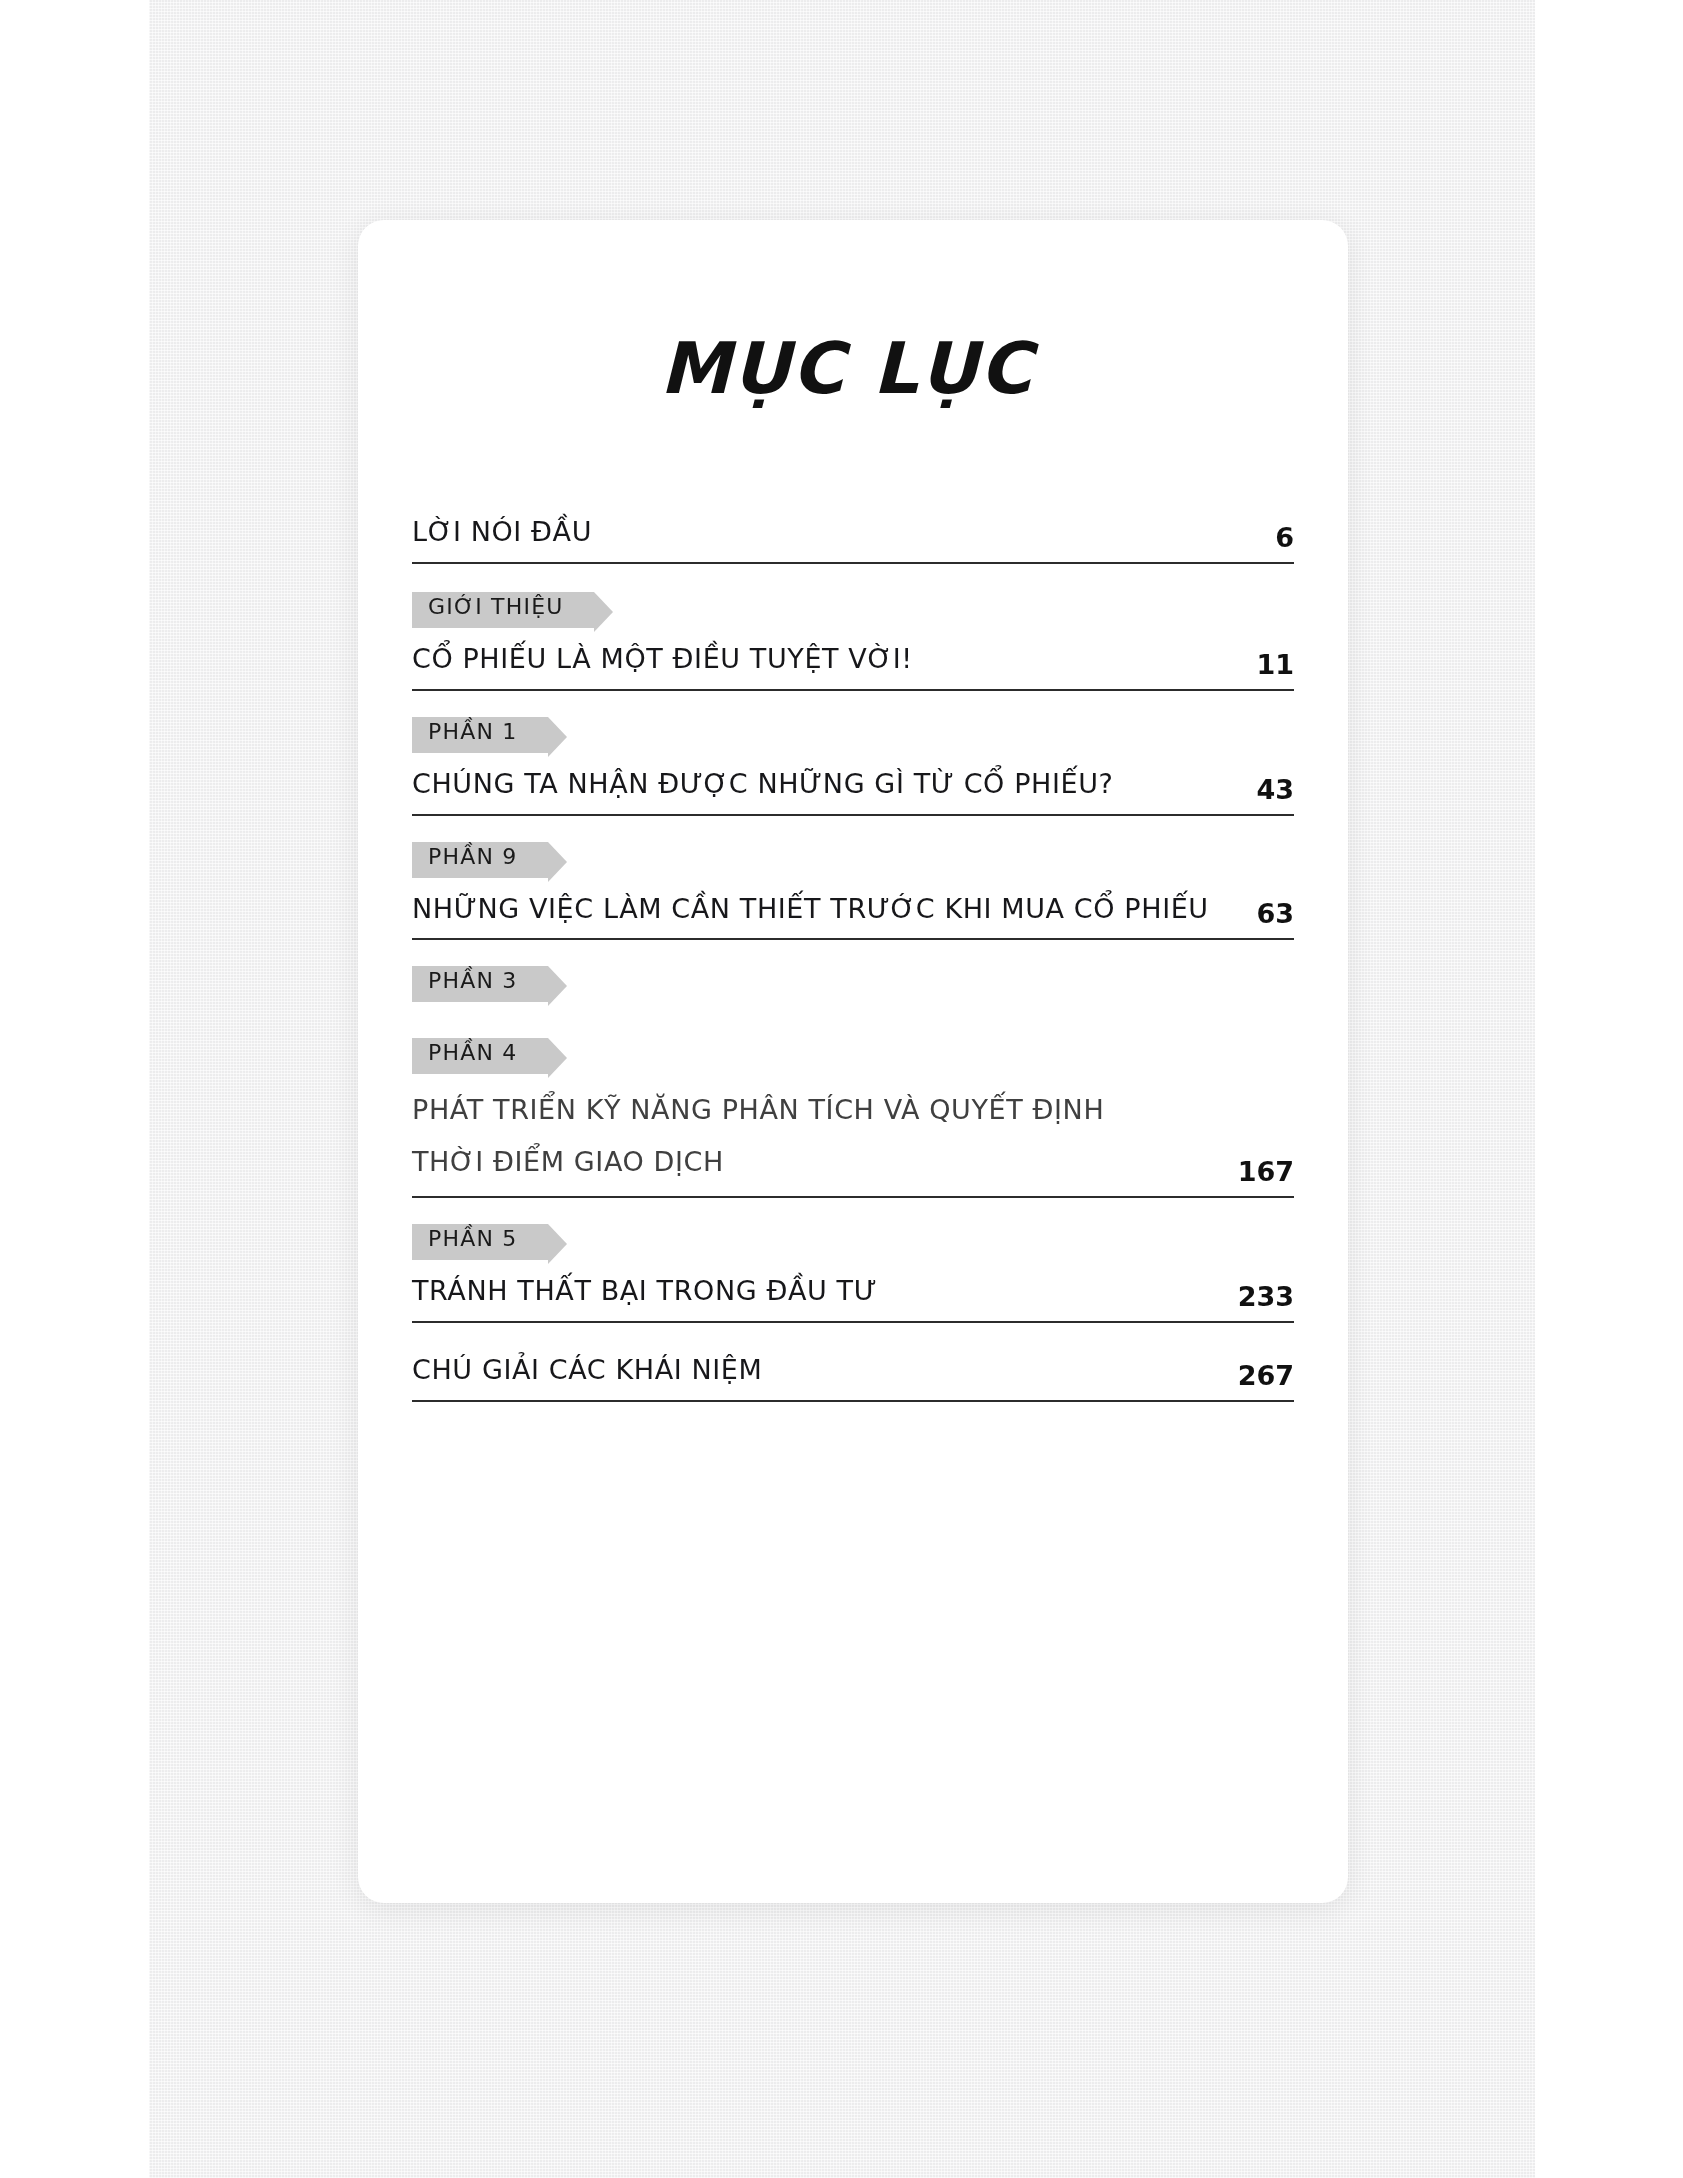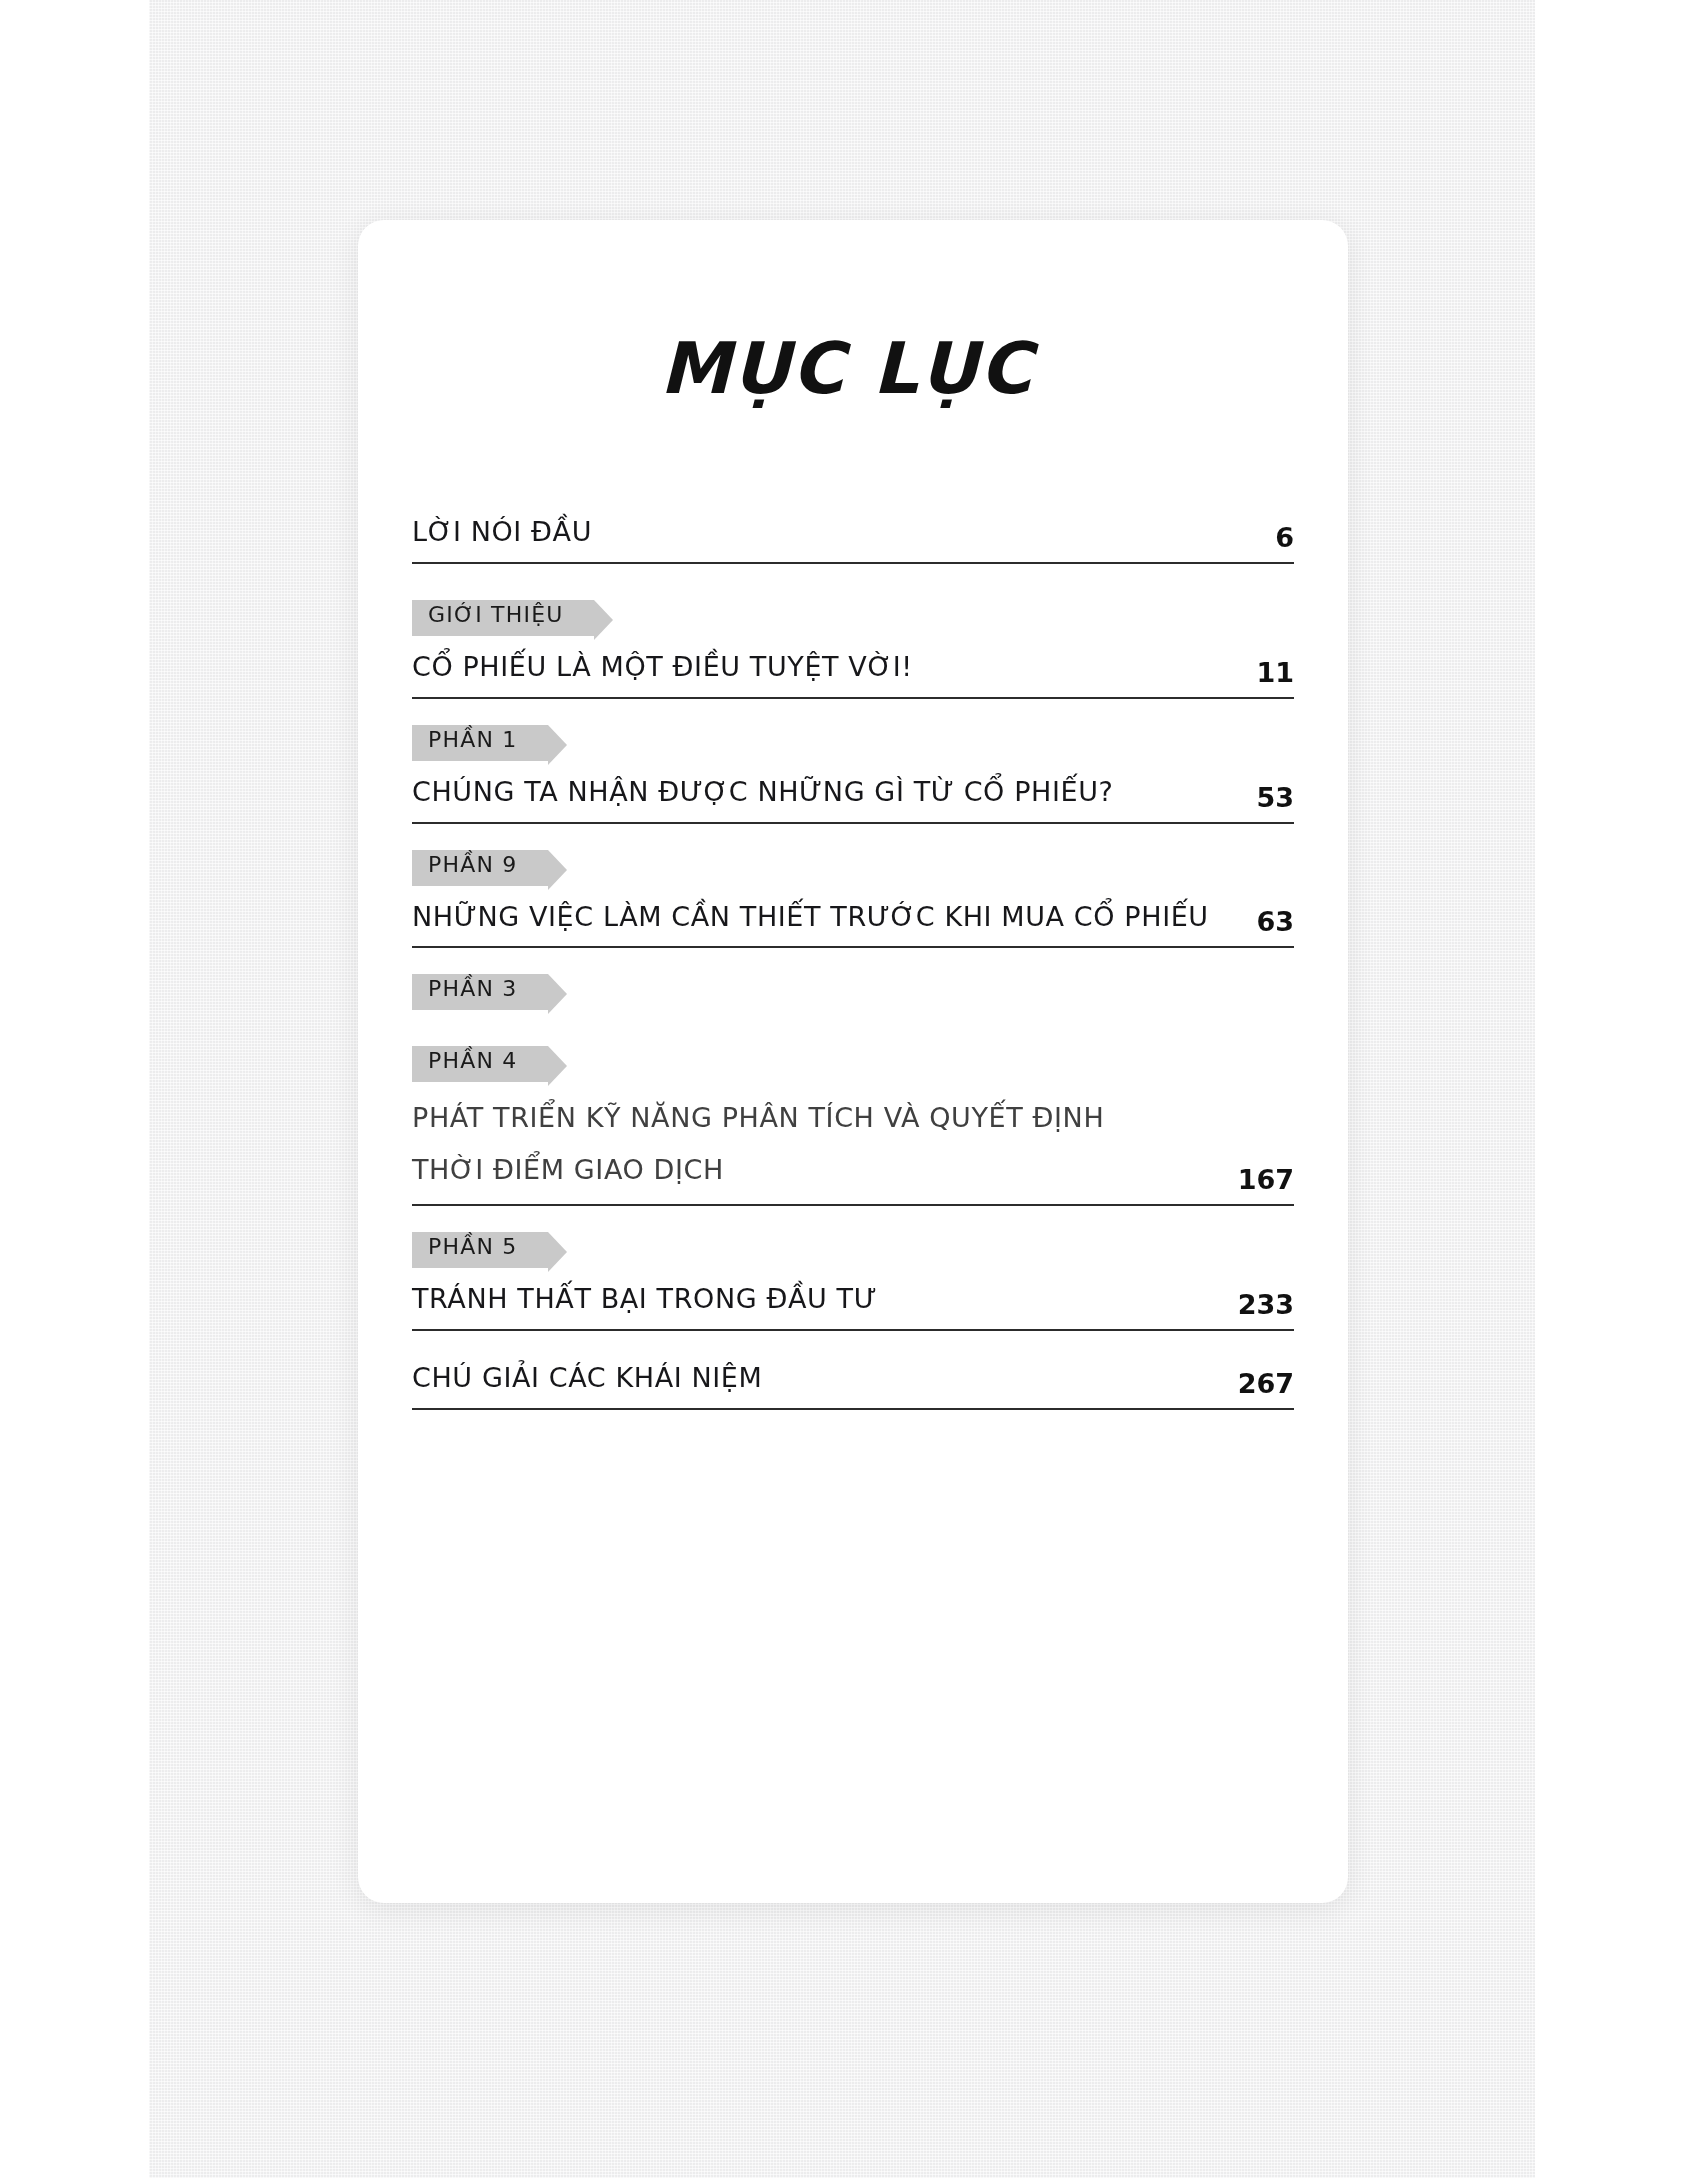--- a/index.html
+++ b/index.html
@@ -88,21 +88,21 @@
     height: 0;
     border-top: 20px solid transparent;
     border-bottom: 20px solid transparent;
     border-left: 19px solid #c9c9c9;
   }
 
   .entry-block {
     margin-bottom: 26px;
   }
   .entry-block.first {
-    margin-bottom: 36px;
+    margin-bottom: 28px;
     text-align: center;
   }
 
   .entry-row {
     display: flex;
     align-items: flex-end;
     justify-content: space-between;
     border-bottom: 2px solid #2c2c2c;
     padding-bottom: 9px;
   }
@@ -160,21 +160,21 @@
         <div class="entry-row">
           <div class="entry-title">CỔ PHIẾU LÀ MỘT ĐIỀU TUYỆT VỜI!</div>
           <div class="entry-page">11</div>
         </div>
       </div>
 
       <div class="entry-block">
         <div class="section-tag">PHẦN 1</div>
         <div class="entry-row">
           <div class="entry-title">CHÚNG TA NHẬN ĐƯỢC NHỮNG GÌ TỪ CỔ PHIẾU?</div>
-          <div class="entry-page">53</div>
+          <div class="entry-page">43</div>
         </div>
       </div>
 
       <div class="entry-block">
         <div class="section-tag">PHẦN 9</div>
         <div class="entry-row">
           <div class="entry-title">NHỮNG VIỆC LÀM CẦN THIẾT TRƯỚC KHI MUA CỔ PHIẾU</div>
           <div class="entry-page">63</div>
         </div>
       </div>

